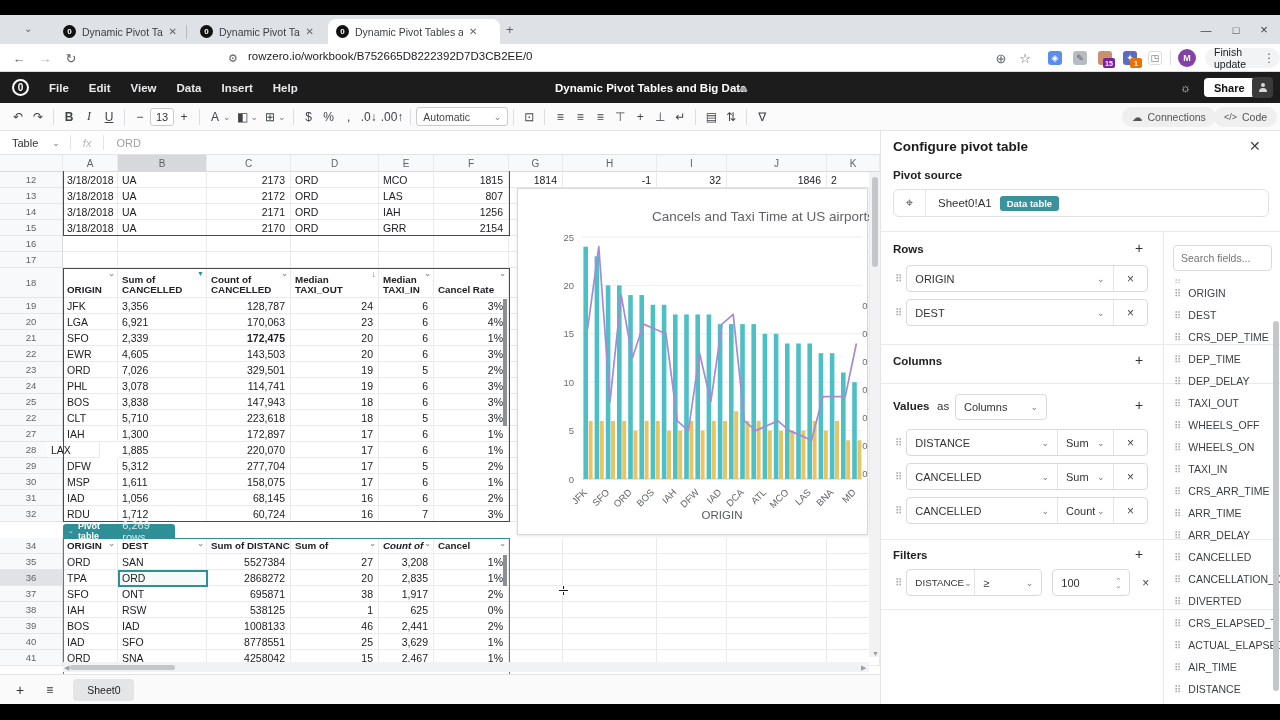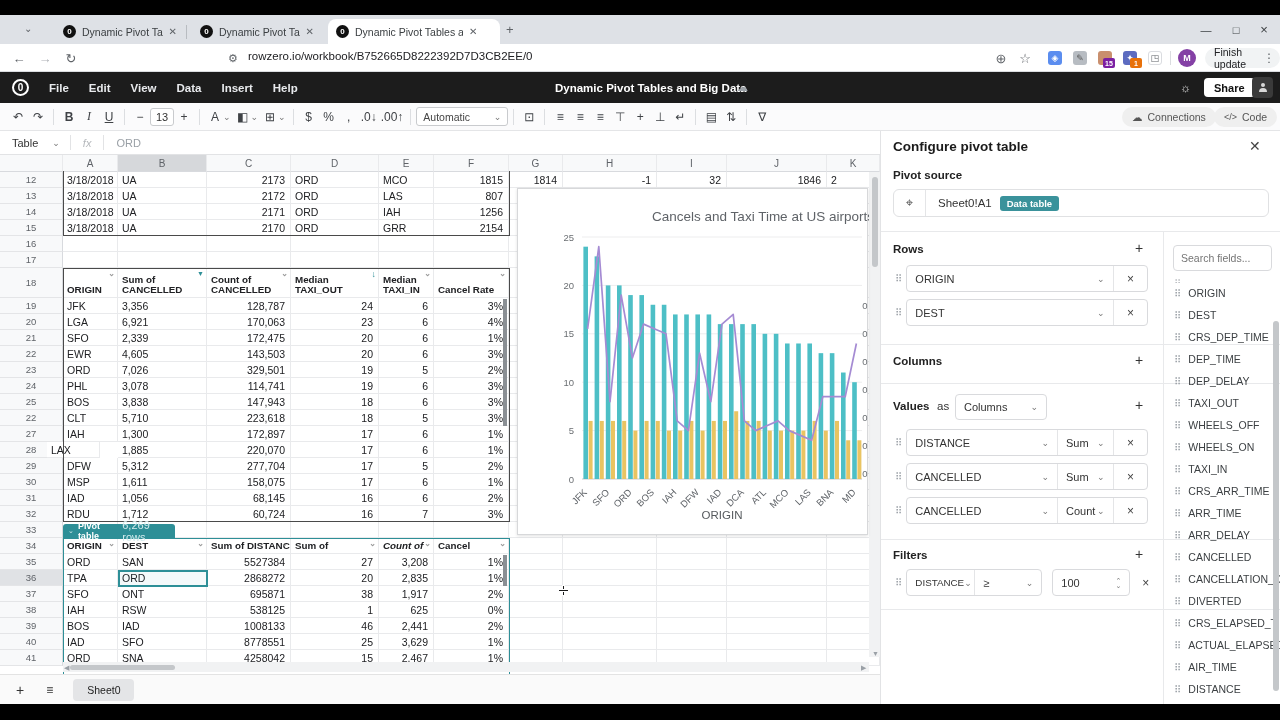--- a/index.html
+++ b/index.html
@@ -383,21 +383,21 @@
         <div class="gc " style="left:509px;width:54px;height:16px;"></div>
         <div class="gc " style="left:563px;width:94px;height:16px;"></div>
         <div class="gc " style="left:657px;width:70px;height:16px;"></div>
         <div class="gc " style="left:727px;width:100px;height:16px;"></div>
         <div class="gc " style="left:827px;width:53px;height:16px;"></div>
       </div>
       <div class="grow" style="top:175px;height:16px;">
         <div class="gc rn" style="left:0px;width:63px;height:16px;">21</div>
         <div class="gc l" style="left:63px;width:55px;height:16px;">SFO</div>
         <div class="gc l" style="left:118px;width:89px;height:16px;">2,339</div>
-        <div class="gc r" style="left:207px;width:84px;height:16px;">172,475</div>
+        <div class="gc r" style="left:207px;width:84px;height:16px;font-weight:bold;">172,475</div>
         <div class="gc r" style="left:291px;width:88px;height:16px;">20</div>
         <div class="gc r" style="left:379px;width:55px;height:16px;">6</div>
         <div class="gc r" style="left:434px;width:75px;height:16px;">1%</div>
         <div class="gc " style="left:509px;width:54px;height:16px;"></div>
         <div class="gc " style="left:563px;width:94px;height:16px;"></div>
         <div class="gc " style="left:657px;width:70px;height:16px;"></div>
         <div class="gc " style="left:727px;width:100px;height:16px;"></div>
         <div class="gc " style="left:827px;width:53px;height:16px;"></div>
       </div>
       <div class="grow" style="top:191px;height:16px;">
@@ -541,34 +541,20 @@
         <div class="gc " style="left:827px;width:53px;height:16px;"></div>
       </div>
       <div class="grow" style="top:351px;height:16px;">
         <div class="gc rn" style="left:0px;width:63px;height:16px;">32</div>
         <div class="gc l" style="left:63px;width:55px;height:16px;">RDU</div>
         <div class="gc l" style="left:118px;width:89px;height:16px;">1,712</div>
         <div class="gc r" style="left:207px;width:84px;height:16px;">60,724</div>
         <div class="gc r" style="left:291px;width:88px;height:16px;">16</div>
         <div class="gc r" style="left:379px;width:55px;height:16px;">7</div>
         <div class="gc r" style="left:434px;width:75px;height:16px;">3%</div>
-        <div class="gc " style="left:509px;width:54px;height:16px;"></div>
-        <div class="gc " style="left:563px;width:94px;height:16px;"></div>
-        <div class="gc " style="left:657px;width:70px;height:16px;"></div>
-        <div class="gc " style="left:727px;width:100px;height:16px;"></div>
-        <div class="gc " style="left:827px;width:53px;height:16px;"></div>
-      </div>
-      <div class="grow" style="top:367px;height:16px;">
-        <div class="gc rn" style="left:0px;width:63px;height:16px;">33</div>
-        <div class="gc " style="left:63px;width:55px;height:16px;"></div>
-        <div class="gc " style="left:118px;width:89px;height:16px;"></div>
-        <div class="gc " style="left:207px;width:84px;height:16px;"></div>
-        <div class="gc " style="left:291px;width:88px;height:16px;"></div>
-        <div class="gc " style="left:379px;width:55px;height:16px;"></div>
-        <div class="gc " style="left:434px;width:75px;height:16px;"></div>
         <div class="gc " style="left:509px;width:54px;height:16px;"></div>
         <div class="gc " style="left:563px;width:94px;height:16px;"></div>
         <div class="gc " style="left:657px;width:70px;height:16px;"></div>
         <div class="gc " style="left:727px;width:100px;height:16px;"></div>
         <div class="gc " style="left:827px;width:53px;height:16px;"></div>
       </div>
       <div class="grow" style="top:383px;height:16px;">
         <div class="gc rn" style="left:0px;width:63px;height:16px;">34</div>
         <div class="gc hdr" style="left:63px;width:55px;height:16px;">
           <span style="white-space:nowrap;">ORIGIN</span>

